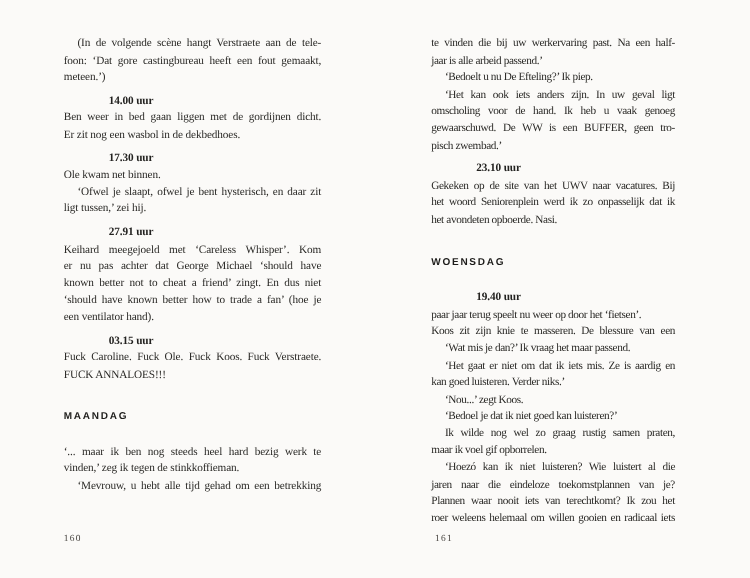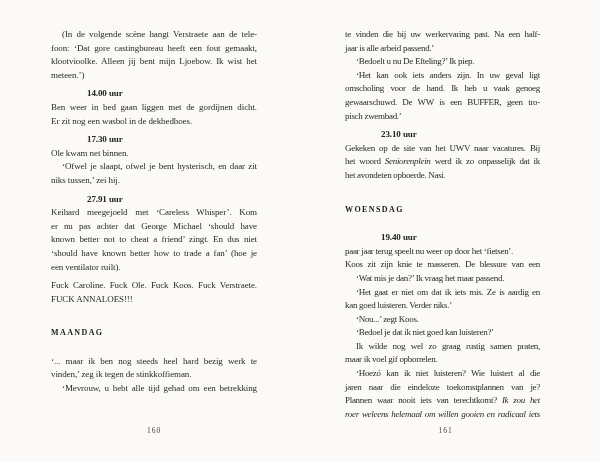--- a/index.html
+++ b/index.html
@@ -17,71 +17,71 @@
   .block-day{margin-top:20px;margin-bottom:15px;}
   .line{
     font-size:9px;line-height:13.6px;
     letter-spacing:-0.1px;
     text-align:justify;text-align-last:justify;
     white-space:nowrap;
   }
   #page-right .line{letter-spacing:-0.3px;}
   .line.lastline{text-align-last:left;}
   .line.indent{text-indent:11px;}
-  .it{font-style:italic;}
+  .it{}
   .time-label{
     font-size:9px;line-height:13.6px;font-weight:700;color:#232220;
     letter-spacing:-0.1px;
     margin-left:36px;
   }
   .day-label{
-    font-family:Liberation Serif, serif;
+    font-family:Liberation Sans, sans-serif;
     font-size:8px;line-height:13.6px;font-weight:700;
     letter-spacing:1.4px;color:#1d1c1a;
   }
   .folio{
     position:absolute;top:426px;
     font-size:7.5px;line-height:10px;letter-spacing:1px;
-    text-align:center;color:#45423e;
+    color:#45423e;
   }
   #folio-left{left:51px;width:206px;}
   #folio-right{left:348px;width:195px;}
 </style>
 </head>
 <body>
 
 <div>
   <div class="page" id="page-left">
     <div class="blocks">
         <div class="block block-para">
           <div class="line indent"><span>(In de volgende scène hangt Verstraete aan de tele-</span></div>
           <div class="line"><span>foon: ‘Dat gore castingbureau heeft een fout gemaakt,</span></div>
-          <div class="line"><span>klootvioolke. Alleen jij bent mijn Ljoebow. Ik wist het</span></div>
           <div class="line lastline"><span>meteen.’)</span></div>
         </div>
         <div class="block block-time">
           <div class="time-label">14.00 uur</div>
           <div class="line"><span>Ben weer in bed gaan liggen met de gordijnen dicht.</span></div>
           <div class="line lastline"><span>Er zit nog een wasbol in de dekbedhoes.</span></div>
         </div>
         <div class="block block-time">
           <div class="time-label">17.30 uur</div>
           <div class="line lastline"><span>Ole kwam net binnen.</span></div>
           <div class="line indent"><span>‘Ofwel je slaapt, ofwel je bent hysterisch, en daar zit</span></div>
-          <div class="line lastline"><span>niks tussen,’ zei hij.</span></div>
+          <div class="line lastline"><span>ligt tussen,’ zei hij.</span></div>
         </div>
         <div class="block block-time">
           <div class="time-label">27.91 uur</div>
           <div class="line"><span>Keihard meegejoeld met ‘Careless Whisper’. Kom</span></div>
           <div class="line"><span>er nu pas achter dat George Michael ‘should have</span></div>
           <div class="line"><span>known better not to cheat a friend’ zingt. En dus niet</span></div>
           <div class="line"><span>‘should have known better how to trade a fan’ (hoe je</span></div>
-          <div class="line lastline"><span>een ventilator ruilt).</span></div>
+          <div class="line lastline"><span>een ventilator hand).</span></div>
         </div>
         <div class="block block-time">
+          <div class="time-label">03.15 uur</div>
           <div class="line"><span>Fuck Caroline. Fuck Ole. Fuck Koos. Fuck Verstraete.</span></div>
           <div class="line lastline"><span>FUCK ANNALOES!!!</span></div>
         </div>
         <div class="block block-day">
           <div class="day-label">MAANDAG</div>
         </div>
         <div class="block block-para">
           <div class="line"><span>‘... maar ik ben nog steeds heel hard bezig werk te</span></div>
           <div class="line lastline"><span>vinden,’ zeg ik tegen de stinkkoffieman.</span></div>
           <div class="line indent"><span>‘Mevrouw, u hebt alle tijd gehad om een betrekking</span></div>

